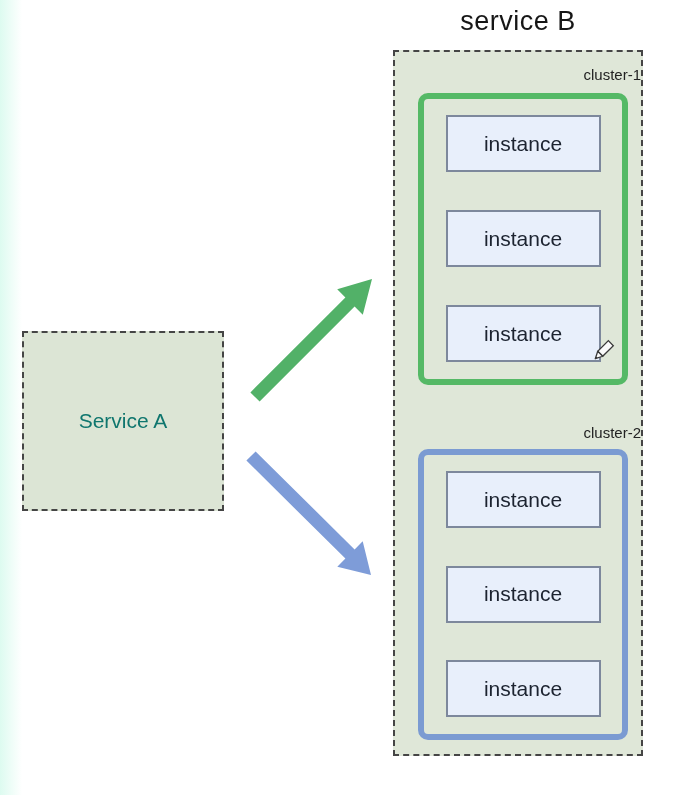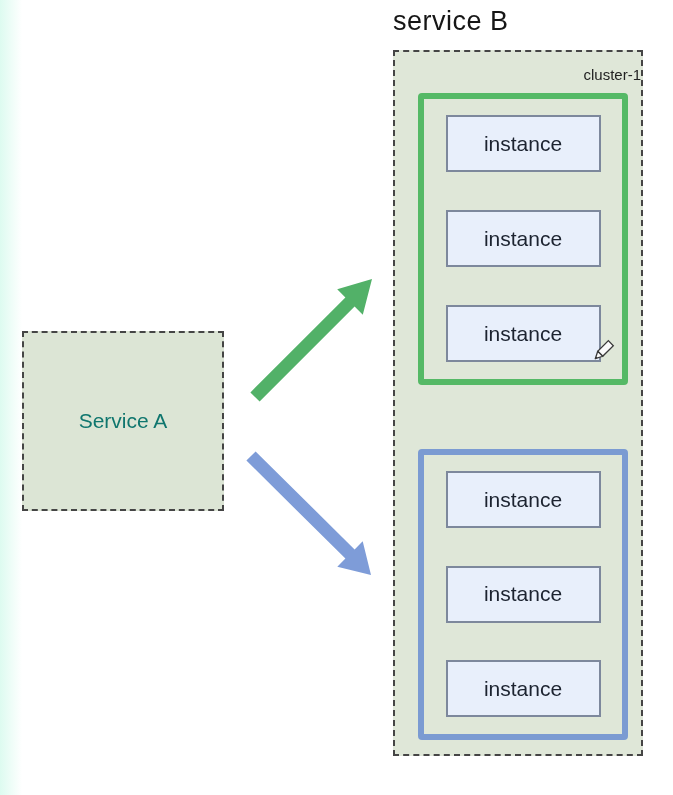--- a/index.html
+++ b/index.html
@@ -19,21 +19,21 @@
     position: absolute;
     left: 0; top: 0;
     width: 26px; height: 100%;
     background: linear-gradient(90deg, #ddfbf0 0%, rgba(255,255,255,0) 85%);
     pointer-events: none;
   }
   .title {
     position: absolute;
     left: 393px; top: 6px;
     width: 250px;
-    text-align: left;
+    text-align: center;
     font-size: 27px;
     color: #161616;
     letter-spacing: 0.5px;
   }
   .service-a {
     position: absolute;
     left: 22px; top: 331px;
     width: 202px; height: 180px;
     box-sizing: border-box;
     background: #dce5d5;
@@ -61,21 +61,21 @@
     color: #232323;
   }
   .cluster-label.c1 { top: 14px; }
   .cluster-label.c2 { top: 372px; }
   .cluster-box {
     position: absolute;
     left: 23px;
     width: 210px;
     box-sizing: border-box;
     border: 6px solid #888;
-    border-radius: 4px;
+    border-radius: 10px;
     display: flex;
     flex-direction: column;
     align-items: center;
     justify-content: space-between;
     padding: 16px 0 17px 0;
   }
   .cluster-box.c1box { top: 41px; height: 292px; }
   .cluster-box.c2box { top: 397px; height: 291px; }
   .instance {
     width: 155px; height: 57px;
@@ -129,20 +129,21 @@
 
   <div class="service-b">
 
     <div class="cluster-label c1">cluster-1</div>
     <div class="cluster-box c1box" style="border-color: rgb(85, 185, 102);">
       <div class="instance">instance</div>
       <div class="instance">instance</div>
       <div class="instance">instance</div>
     </div>
 
+    <div class="cluster-label c2">cluster-2</div>
     <div class="cluster-box c2box" style="border-color: rgb(123, 155, 210);">
       <div class="instance">instance</div>
       <div class="instance">instance</div>
       <div class="instance">instance</div>
     </div>
 
   </div>
 
   <svg class="arrows" width="673" height="795" viewBox="0 0 673 795">
     <polygon points="259.6,401.6 354.6,306.6 362.8,314.7 372,279 337.2,289.3 345.4,297.4 250.4,392.4" fill="#52b168"></polygon>

